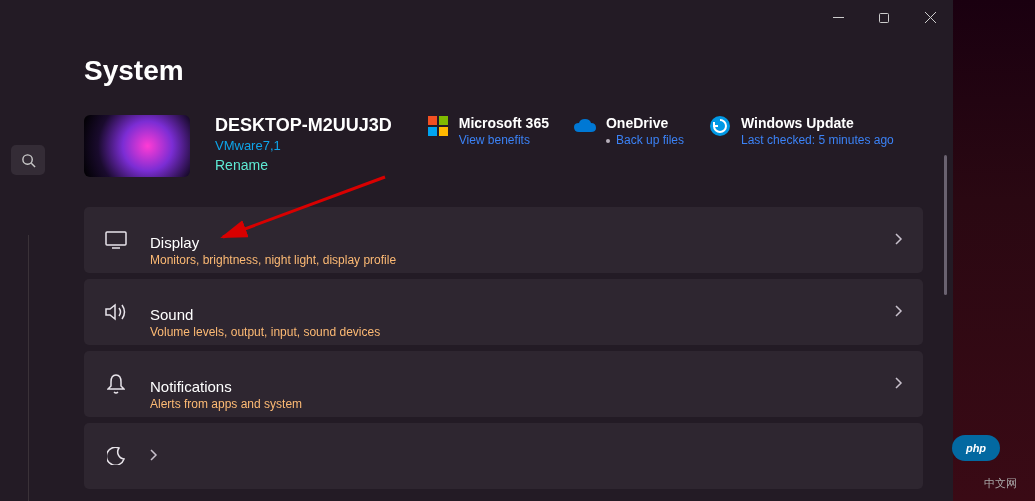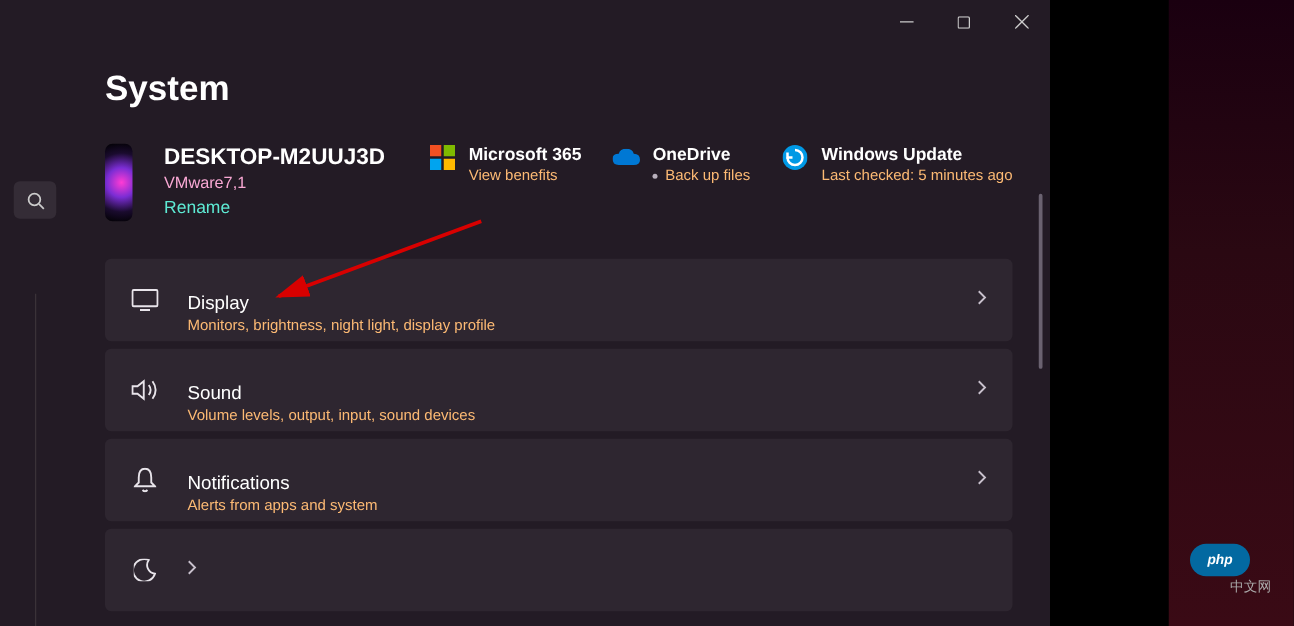--- a/index.html
+++ b/index.html
@@ -1,48 +1,48 @@
 <!DOCTYPE html>
 <html><head>
 <meta charset="utf-8">
 <style>
   * { margin: 0; padding: 0; box-sizing: border-box; font-family: 'Segoe UI', sans-serif; }
   body { width: 1035px; height: 501px; background: #000; overflow: hidden; position: relative; }
   .right-bg { position: absolute; right: 0; top: 0; width: 100px; height: 501px; background: linear-gradient(180deg, #1a0010 0%, #2a0812 40%, #3a0a15 100%); }
-  .window { position: absolute; left: 0; top: 0; width: 840px; height: 501px; background: #231b25; color: #fff; }
+  .window { position: absolute; left: 0; top: 0; width: 953px; height: 501px; background: #231b25; color: #fff; }
   .titlebar { height: 35px; display: flex; justify-content: flex-end; align-items: center; }
   .titlebar .btn { width: 46px; height: 32px; display: flex; align-items: center; justify-content: center; color: #ccc; }
   .body { display: flex; height: calc(100% - 35px); }
   .side { width: 56px; padding-top: 110px; display: flex; flex-direction: column; align-items: center; }
   .search-pill { width: 34px; height: 32px; background: #342c36; border-radius: 5px; display: flex; align-items: center; justify-content: center; color: #ccc; }
   .divider { width: 1px; background: #3a3238; margin: 60px 0 0 0; height: 280px; }
   .main { flex: 1; padding: 20px 30px 0 28px; overflow: hidden; position: relative; }
   .page-title { font-size: 28px; font-weight: 600; margin-bottom: 28px; }
   .header-row { display: flex; align-items: flex-start; gap: 25px; margin-bottom: 30px; }
   .pc-thumb { width: 106px; height: 62px; border-radius: 6px; background: radial-gradient(circle at 60% 50%, #ff3bd4 0%, #7b2dd4 35%, #1a0b2e 70%, #000 100%); }
   .pc-info { flex: 0 0 auto; min-width: 170px; }
   .pc-name { font-size: 18px; font-weight: 600; }
-  .pc-model { font-size: 13px; color: #f9a8d4; margin-top: 2px; }
+  .pc-model { font-size: 13px; color: #0ea5e9; margin-top: 2px; }
   .rename { font-size: 14px; color: #5eead4; margin-top: 4px; cursor: pointer; }
   .quick { display: flex; align-items: flex-start; gap: 10px; }
   .quick .icon { width: 22px; height: 22px; flex-shrink: 0; display: flex; align-items: center; justify-content: center; }
   .quick .t1 { font-size: 14px; font-weight: 600; white-space: nowrap; }
-  .quick .t2 { font-size: 12px; color: #fdba74; white-space: nowrap; margin-top: 2px; }
+  .quick .t2 { font-size: 12px; color: #3b82f6; white-space: nowrap; margin-top: 2px; }
   .bullet { width: 4px; height: 4px; border-radius: 50%; background: #b8b0bc; display: inline-block; margin-right: 6px; vertical-align: middle; }
   .items { display: flex; flex-direction: column; gap: 6px; }
   .item { background: #2e2630; border-radius: 5px; height: 66px; display: flex; align-items: center; padding: 0 20px; cursor: pointer; }
   .item-icon { width: 24px; margin-right: 22px; color: #e8e4ea; display: flex; align-items: center; justify-content: center; }
   .item-text { flex: 1; margin-top: 20px; }
   .item-title { font-size: 15px; font-weight: 400; }
   .item-sub { font-size: 12px; color: #fdba74; margin-top: 2px; }
   .chev { color: #c8c0cc; }
   .scrollbar { position: absolute; right: 6px; top: 120px; width: 3px; height: 140px; background: #6a6270; border-radius: 2px; }
   .arrow { position: absolute; left: 215px; top: 172px; pointer-events: none; }
   .php-badge { position: absolute; right: 35px; bottom: 40px; width: 48px; height: 26px; background: #0369a1; border-radius: 13px; display: flex; align-items: center; justify-content: center; color: #fff; font-size: 11px; font-weight: 600; font-style: italic; }
-  .cn-text { position: absolute; right: 18px; bottom: 24px; color: #aaa; font-size: 11px; }
+  .cn-text { position: absolute; right: 18px; bottom: 10px; color: #aaa; font-size: 11px; }
 </style>
 </head>
 <body>
 
 <div class="right-bg"></div>
 
 <div class="window">
   <div class="titlebar">
     <div class="btn">
       <svg width="11" height="11" viewBox="0 0 11 11">

